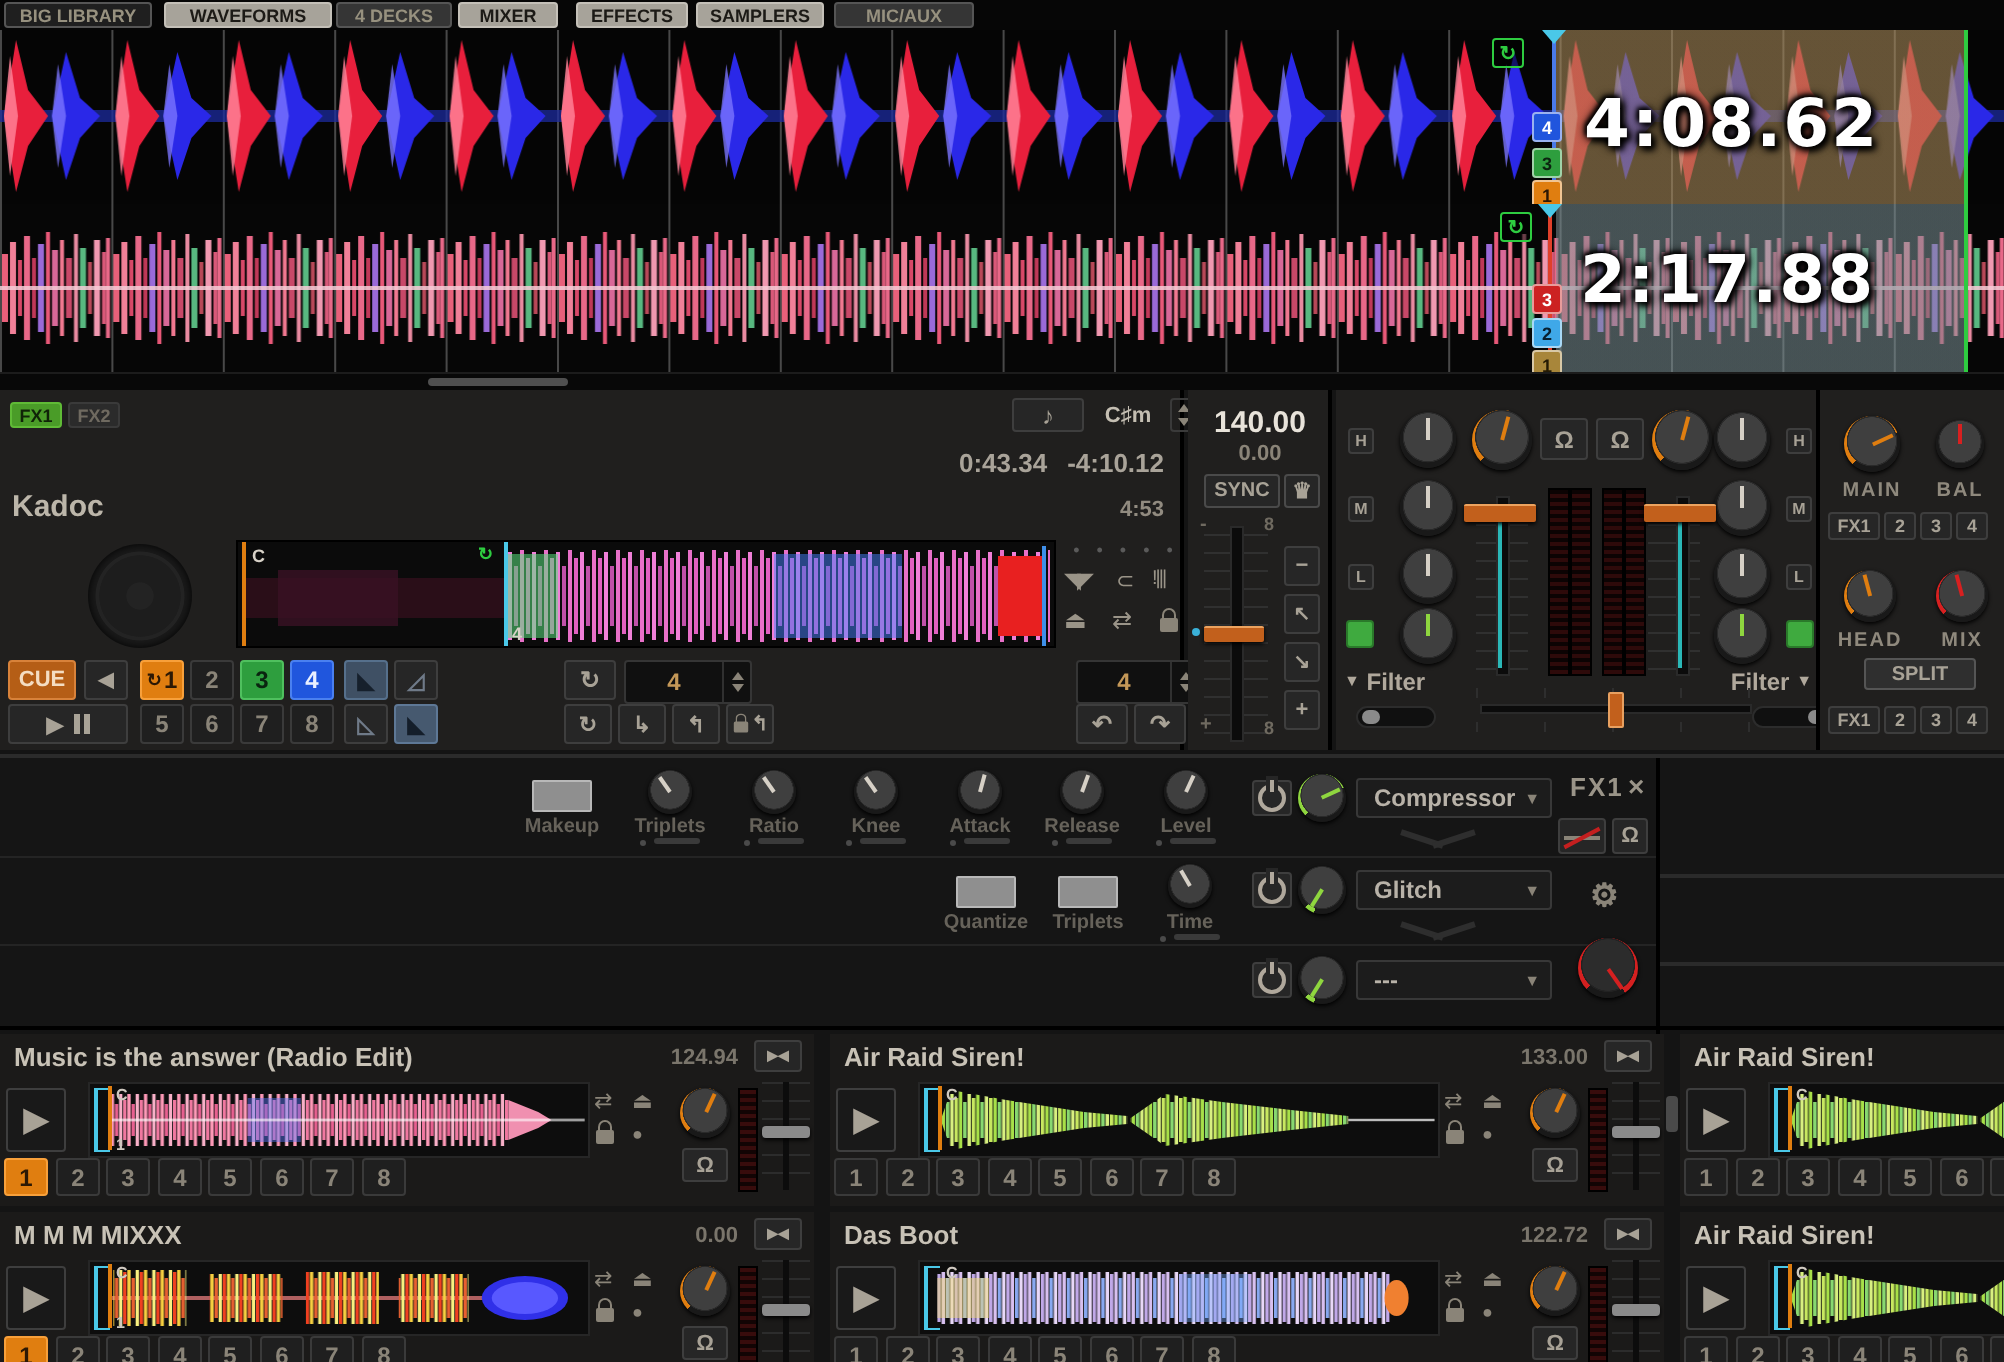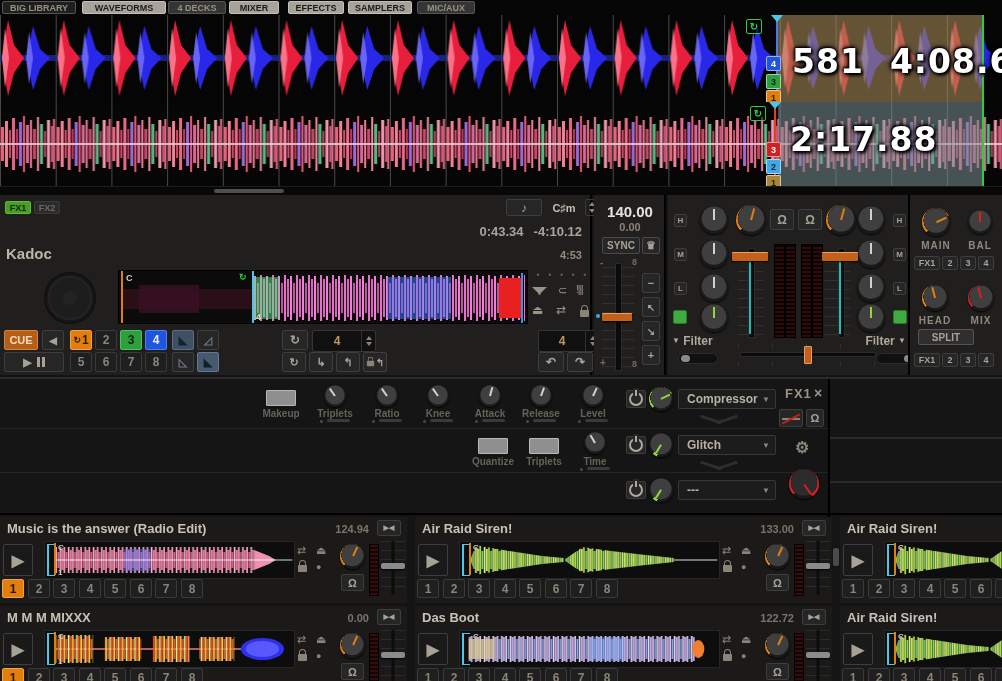--- a/index.html
+++ b/index.html
@@ -149,41 +149,40 @@
       </button>
     <button class="btn" style="left:229px;top:1px;width:50px;height:13px;background:#a7a39a;border-color:#c4c0b8;color:#1c1a16;font-size:9px;">
         <span>MIXER</span>
       </button>
     <button class="btn" style="left:288px;top:1px;width:56px;height:13px;background:#a7a39a;border-color:#c4c0b8;color:#1c1a16;font-size:9px;">
         <span>EFFECTS</span>
       </button>
     <button class="btn" style="left:348px;top:1px;width:64px;height:13px;background:#a7a39a;border-color:#c4c0b8;color:#1c1a16;font-size:9px;">
         <span>SAMPLERS</span>
       </button>
-    <button class="btn" style="left:417px;top:1px;width:58px;height:13px;background:#353535;border-color:#555;color:#97917f;font-size:9px;">
+    <button class="btn" style="left:417px;top:1px;width:70px;height:13px;background:#353535;border-color:#555;color:#97917f;font-size:9px;">
         <span>MIC/AUX</span>
       </button>
   </div>
 
   <div class="abs" style="left:0;top:15px;width:1002px;height:87px;background:#050505;overflow:hidden;">
     <svg class="abs" style="left:0;top:0" width="1002" height="87">
         <rect width="1002" height="87" fill="url(#wd1)"></rect>
       </svg>
     <div class="abs" style="left:778px;top:0;width:206px;height:87px;z-index:4;border-right:2px solid #2ecc40;
          background:linear-gradient(rgba(150,150,150,.28),rgba(150,150,150,.28)),linear-gradient(rgba(190,130,35,.42),rgba(190,130,35,.42));"></div>
     <div class="btn" style="left:746px;top:4px;width:16px;height:15px;background:rgba(0,0,0,.55);border:1.5px solid #2ecc40;color:#2ecc40;font-size:10px;z-index:7;">
         <span>↻</span>
       </div>
     <div class="abs" style="left:776px;top:0;width:2px;height:87px;background:#4a7ae8;z-index:6;"></div>
     <div class="abs" style="left:771px;top:0;width:0;height:0;border-left:6px solid transparent;border-right:6px solid transparent;border-top:7px solid #4ac8e8;z-index:7;"></div>
     <span class="badge" style="left:766px;top:41px;background:#2055dd;color:#fff;">4</span>
     <span class="badge" style="left:766px;top:59px;background:#2e9e3e;color:#0c2410;">3</span>
     <span class="badge" style="left:766px;top:75px;background:#e07e10;color:#2c1804;">1</span>
     <div class="wavenum" style="left:792px;top:27px;">
-      <span>581</span>
       <span>4:08.62</span>
     </div>
   </div>
 
   <div class="abs" style="left:0;top:102px;width:1002px;height:84px;background:#060606;overflow:hidden;">
     <svg class="abs" style="left:0;top:0" width="1002" height="84">
         <rect width="1002" height="84" fill="url(#wd2)"></rect>
       </svg>
     <div class="abs" style="left:778px;top:0;width:206px;height:84px;z-index:4;border-right:2px solid #2ecc40;
          background:linear-gradient(rgba(150,150,150,.30),rgba(150,150,150,.30)),linear-gradient(rgba(90,140,150,.35),rgba(90,140,150,.35));"></div>
@@ -460,21 +459,21 @@
       <button class="btn" style="left:50px;top:61px;width:16px;height:14px;font-size:9px;">
           <span>3</span>
         </button>
       <button class="btn" style="left:68px;top:61px;width:16px;height:14px;font-size:9px;">
           <span>4</span>
         </button>
       <span class="knob" style="left:12px;top:90px;width:26px;height:26px;--arc:#e07e10;--sw:120deg;--rot:-15deg;--ind:#e07e10;"></span>
       <span class="knob" style="left:58px;top:90px;width:26px;height:26px;--arc:#d82020;--sw:120deg;--rot:-15deg;--ind:#d82020;"></span>
       <span class="lbl" style="left:4px;top:120px;width:42px;text-align:center;font-size:10px;letter-spacing:1px;">HEAD</span>
       <span class="lbl" style="left:52px;top:120px;width:38px;text-align:center;font-size:10px;letter-spacing:1px;">MIX</span>
-      <button class="btn" style="left:8px;top:134px;width:56px;height:16px;font-size:10px;background:#2f2f2f;border-color:#555;">
+      <button class="btn" style="left:22px;top:134px;width:56px;height:16px;font-size:10px;background:#2f2f2f;border-color:#555;">
           <span>SPLIT</span>
         </button>
       <button class="btn" style="left:4px;top:158px;width:26px;height:14px;font-size:9px;">
           <span>FX1</span>
         </button>
       <button class="btn" style="left:32px;top:158px;width:16px;height:14px;font-size:9px;">
           <span>2</span>
         </button>
       <button class="btn" style="left:50px;top:158px;width:16px;height:14px;font-size:9px;">
           <span>3</span>

